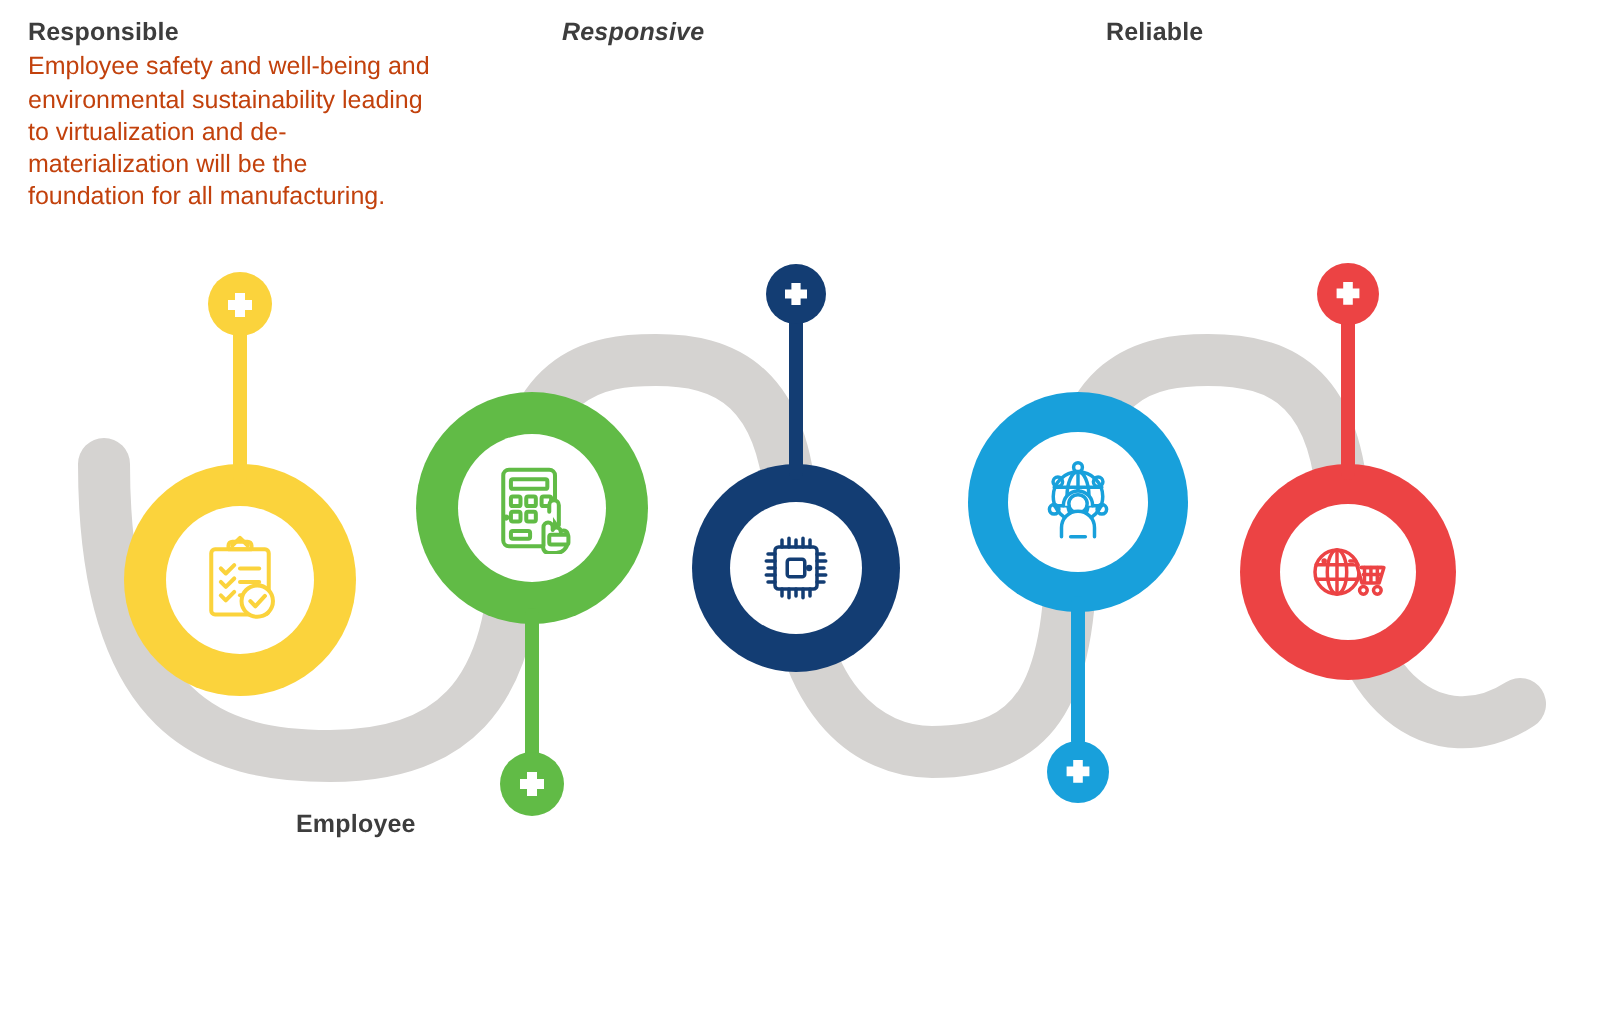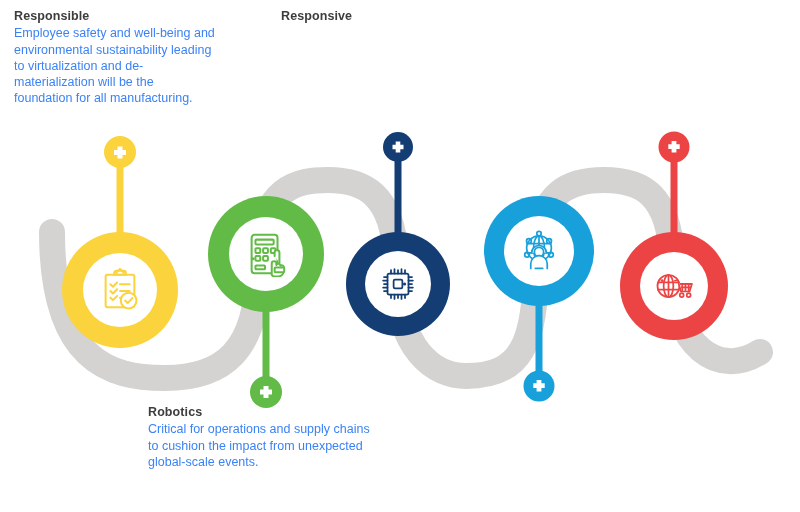--- a/index.html
+++ b/index.html
@@ -39,26 +39,26 @@
   }
   .block-title {
     font-size: 12.5px;
     font-weight: bold;
     color: #3d3d3d;
     letter-spacing: .1px;
     margin-bottom: 1px;
   }
   .block-body {
     font-size: 12.5px;
-    color: #3b82f6;
+    color: #c2410c;
     white-space: pre-line;
   }
 
   .tb-responsible { left: 14px;  top: 8px;   width: 225px; }
-  .tb-responsive  { left: 281px; top: 8px;   width: 235px; }
+  .tb-responsive  { left: 281px; top: 8px;   width: 235px; font-style: italic; }
   .tb-reliable    { left: 553px; top: 8px;   width: 240px; }
   .tb-resilient   { left: 148px; top: 404px; width: 255px; }
   .tb-reskill     { left: 424px; top: 404px; width: 270px; }
 
   
   .node {
     position: absolute;
   }
   .node-ring {
     position: absolute;
@@ -253,23 +253,21 @@
 to virtualization and de-
 materialization will be the
 foundation for all manufacturing.</div>
   </div>
 
   <div class="text-block tb-responsive">
     <div class="block-title">Responsive</div>
   </div>
 
   <div class="text-block tb-reliable">
+    <div class="block-title">Reliable</div>
   </div>
 
   <div class="text-block tb-resilient">
-    <div class="block-title">Robotics</div>
-    <div class="block-body">Critical for operations and supply chains
-to cushion the impact from unexpected
-global-scale events.</div>
+    <div class="block-title">Employee</div>
   </div>
 
 
 </div>
 
 </body></html>

